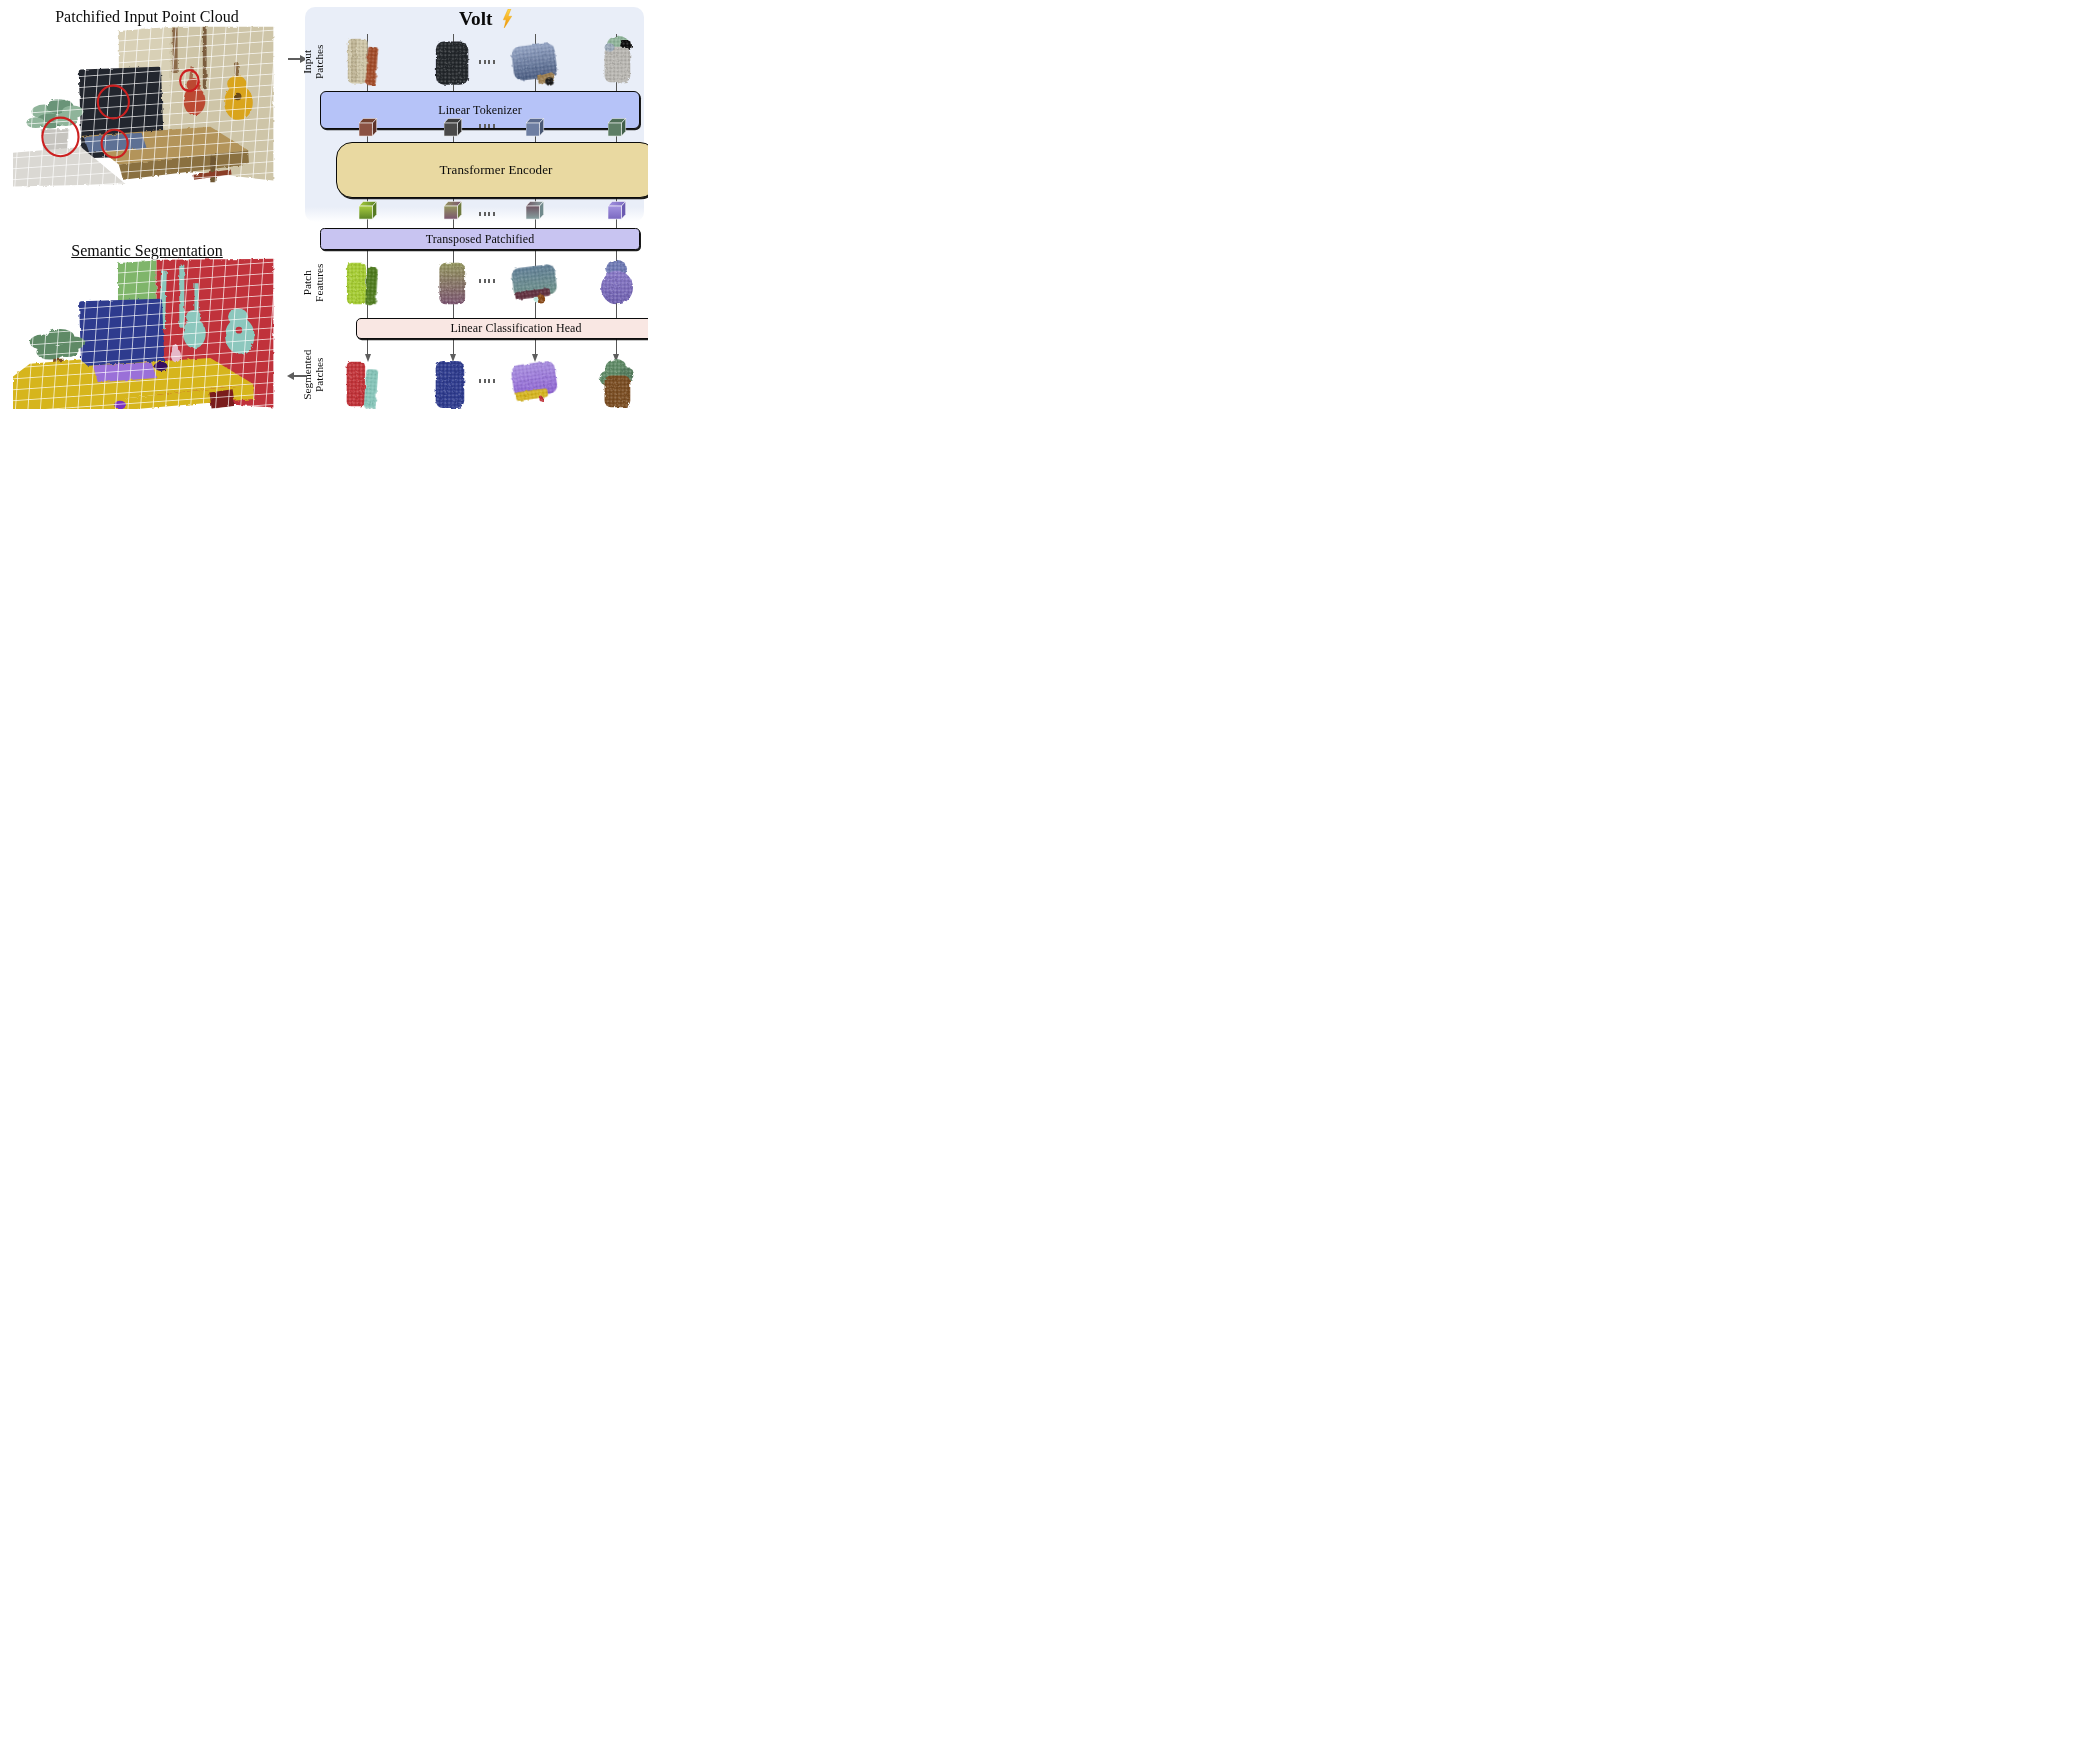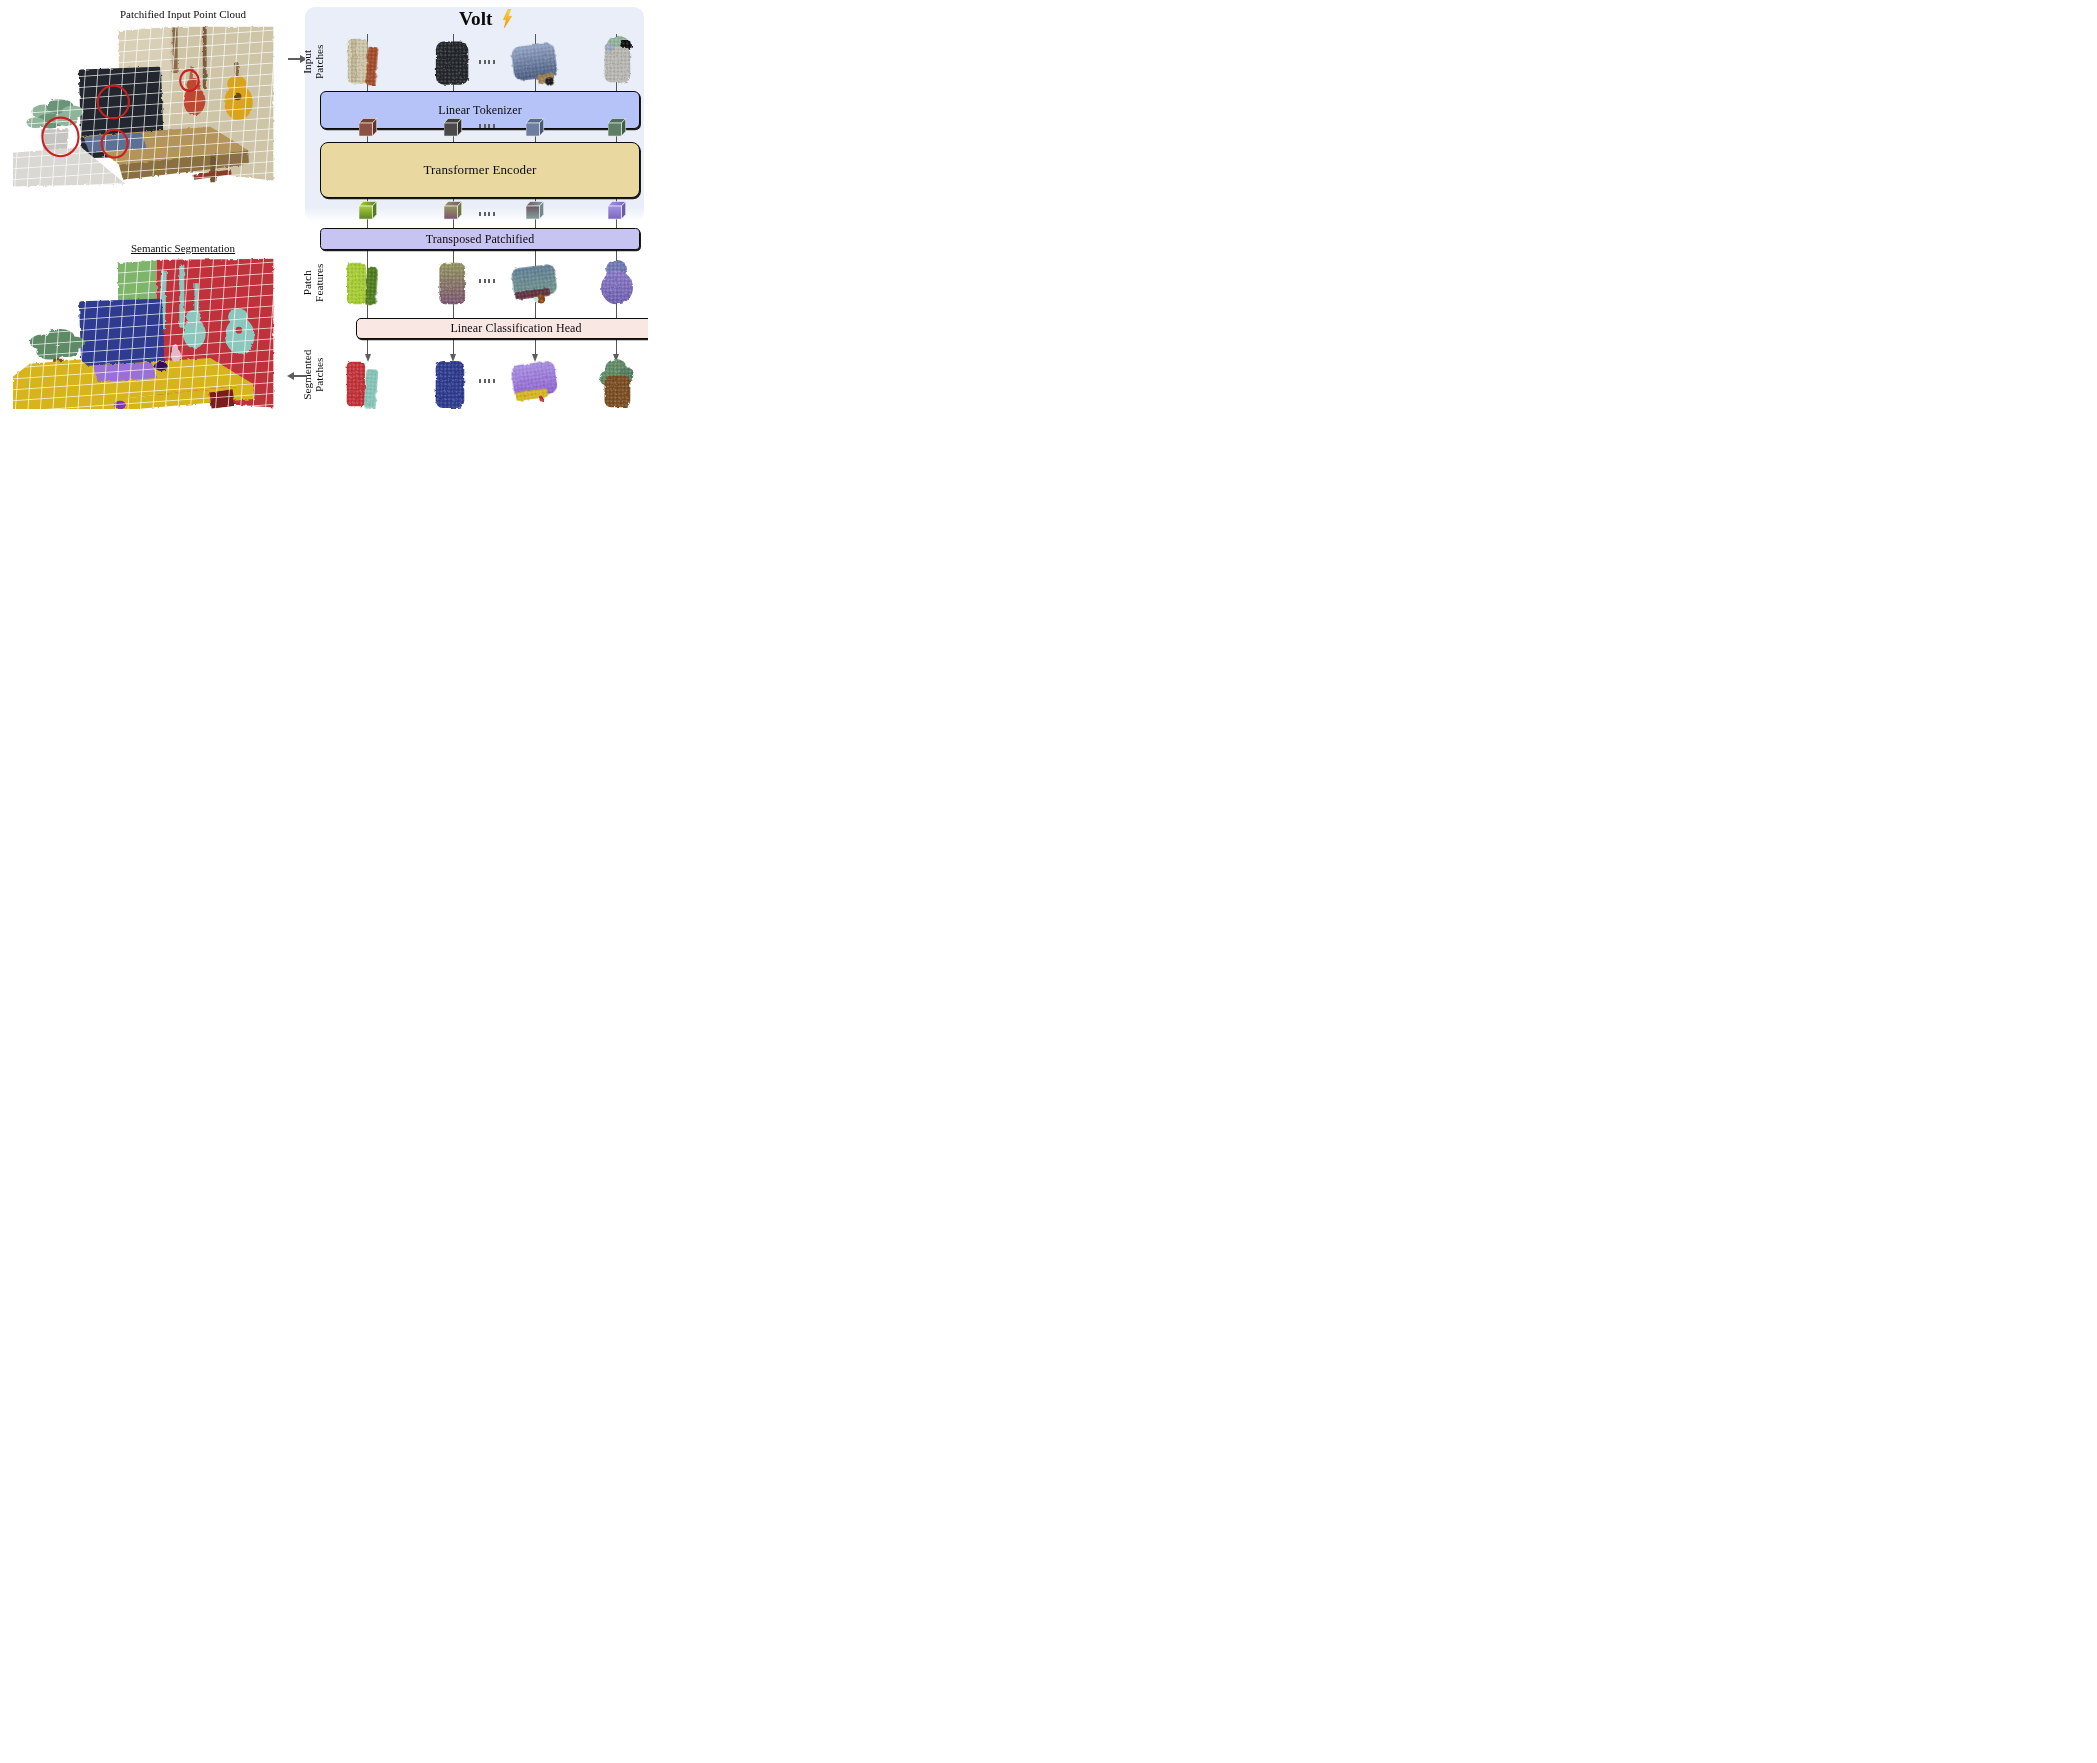--- a/index.html
+++ b/index.html
@@ -14,21 +14,21 @@
   
   .col-line{width:1.3px;top:34px;height:322px;background:var(--c-connector);}
   .col-head{width:0;height:0;border-left:3.8px solid transparent;border-right:3.8px solid transparent;
             border-top:8.8px solid var(--c-arrow);top:354px;}
   
   .block{left:320px;width:320px;border:1.3px solid var(--c-block_border);box-sizing:border-box;
          display:flex;align-items:center;justify-content:center;
          box-shadow:1px 1.3px 0 rgba(10,10,10,.92);}
   .block span{font-size:12px;letter-spacing:0.1px;}
   #blk-tokenizer{top:91px;height:38px;border-radius:6px;background:var(--c-tokenizer_fill);}
-  #blk-encoder{top:142px;height:56px;border-radius:8px;background:var(--c-encoder_fill);}
+  #blk-encoder{top:142px;height:56px;border-radius:16px;background:var(--c-encoder_fill);margin-left:16px;}
   #blk-encoder span{font-size:13px;}
   #blk-deconv{top:228px;height:22px;border-radius:4.6px;background:var(--c-deconv_fill);}
   #blk-classifier{top:318px;height:21px;border-radius:5px;background:var(--c-classifier_fill);margin-left:36px;}
   
   .rowlabel{display:flex;flex-direction:column;align-items:center;justify-content:center;
             transform:rotate(-90deg);font-size:11.3px;line-height:1.04;text-align:center;white-space:nowrap;}
   #lbl-input{left:287px;top:50px;width:54px;height:23.5px;}
   #lbl-features{left:287px;top:271px;width:54px;height:23.5px;}
   #lbl-segmented{left:282px;top:363px;width:64px;height:23.5px;}
   
@@ -36,21 +36,21 @@
   .dots i{display:block;width:2.1px;height:4.2px;background:var(--c-dots);}
   
   .thumb svg,.cube svg,.scene svg{display:block;width:100%;height:100%;}
   
   .harrow{display:flex;align-items:center;}
   .harrow .shaft{width:11.7px;height:2.1px;background:var(--c-arrow);}
   .harrow .head{width:0;height:0;border-top:4.6px solid transparent;border-bottom:4.6px solid transparent;}
   .harrow.right .head{border-left:7.1px solid var(--c-arrow);}
   .harrow.left .head{border-right:7.1px solid var(--c-arrow);}
   
-  .scene-title{font-size:11px;text-align:center;white-space:nowrap;padding-left:36px;}
+  .scene-title{font-size:16px;text-align:center;white-space:nowrap;}
 </style>
 </head>
 <body>
 
 <svg width="0" height="0" style="position:absolute">
   <defs>
     <filter id="bumpy" x="-25%" y="-25%" width="150%" height="150%">
       <feTurbulence type="fractalNoise" baseFrequency="0.09" numOctaves="2" seed="7" result="n"></feTurbulence>
       <feDisplacementMap in="SourceGraphic" in2="n" scale="7"></feDisplacementMap>
     </filter>

